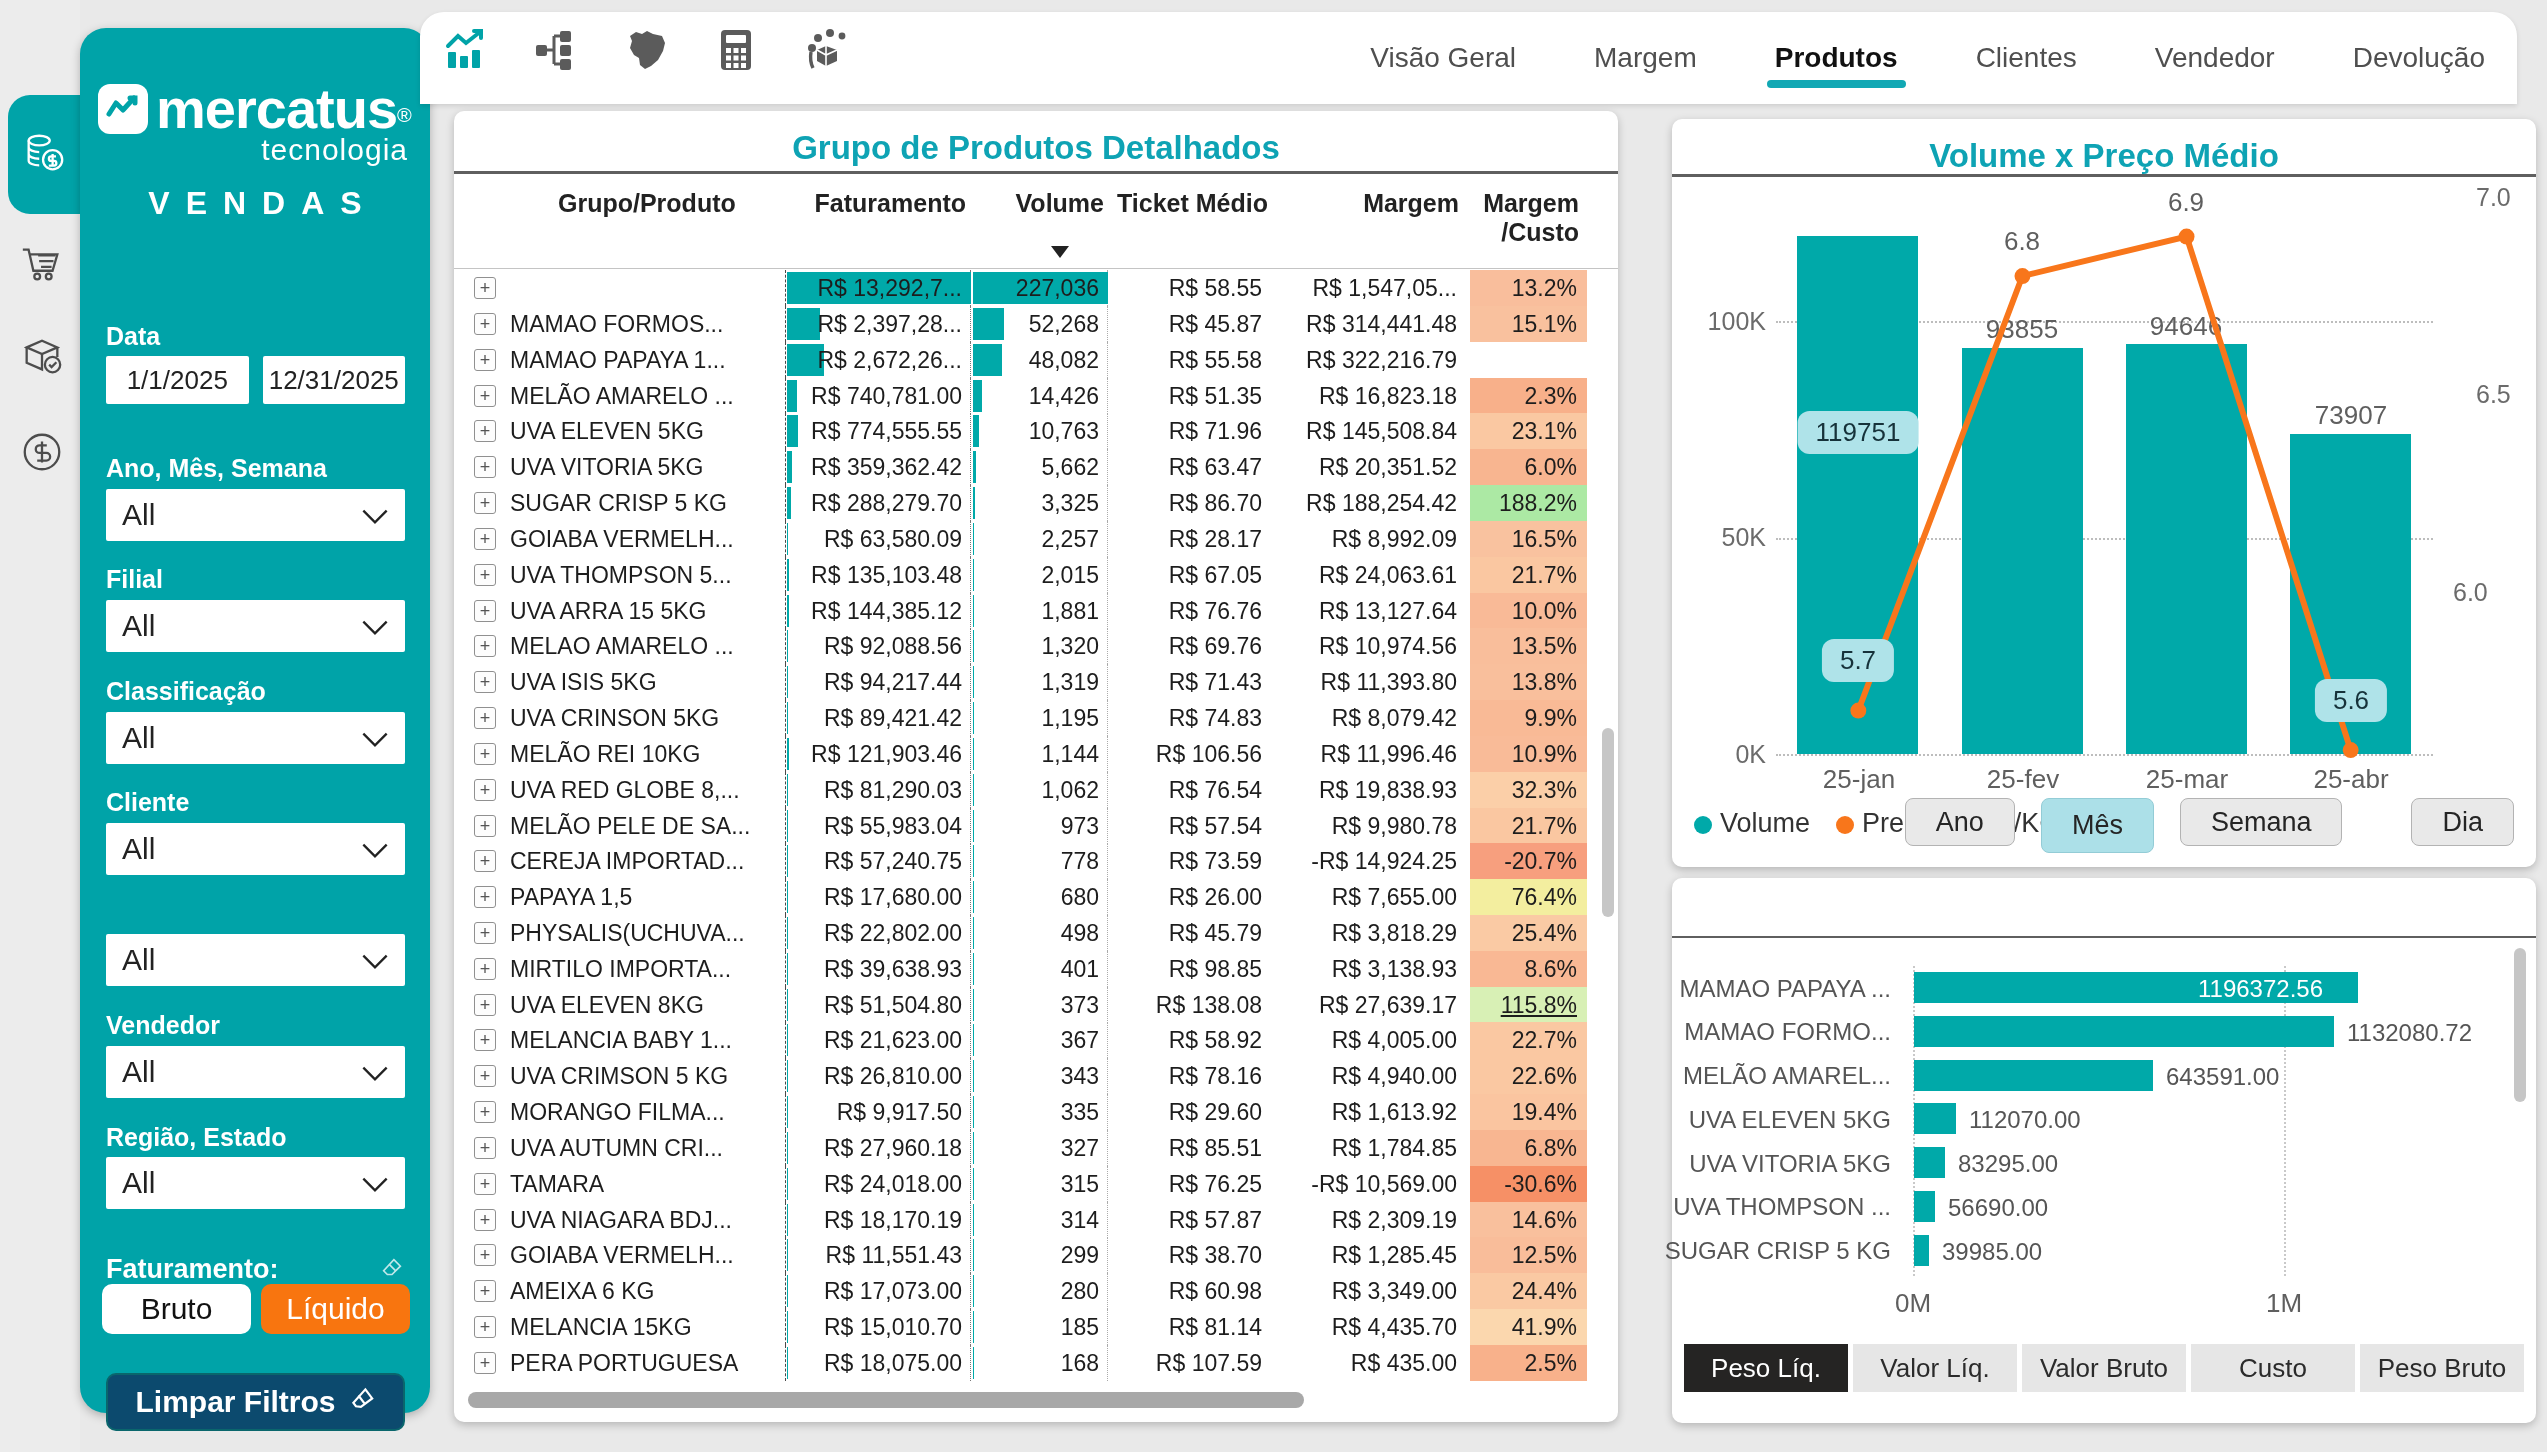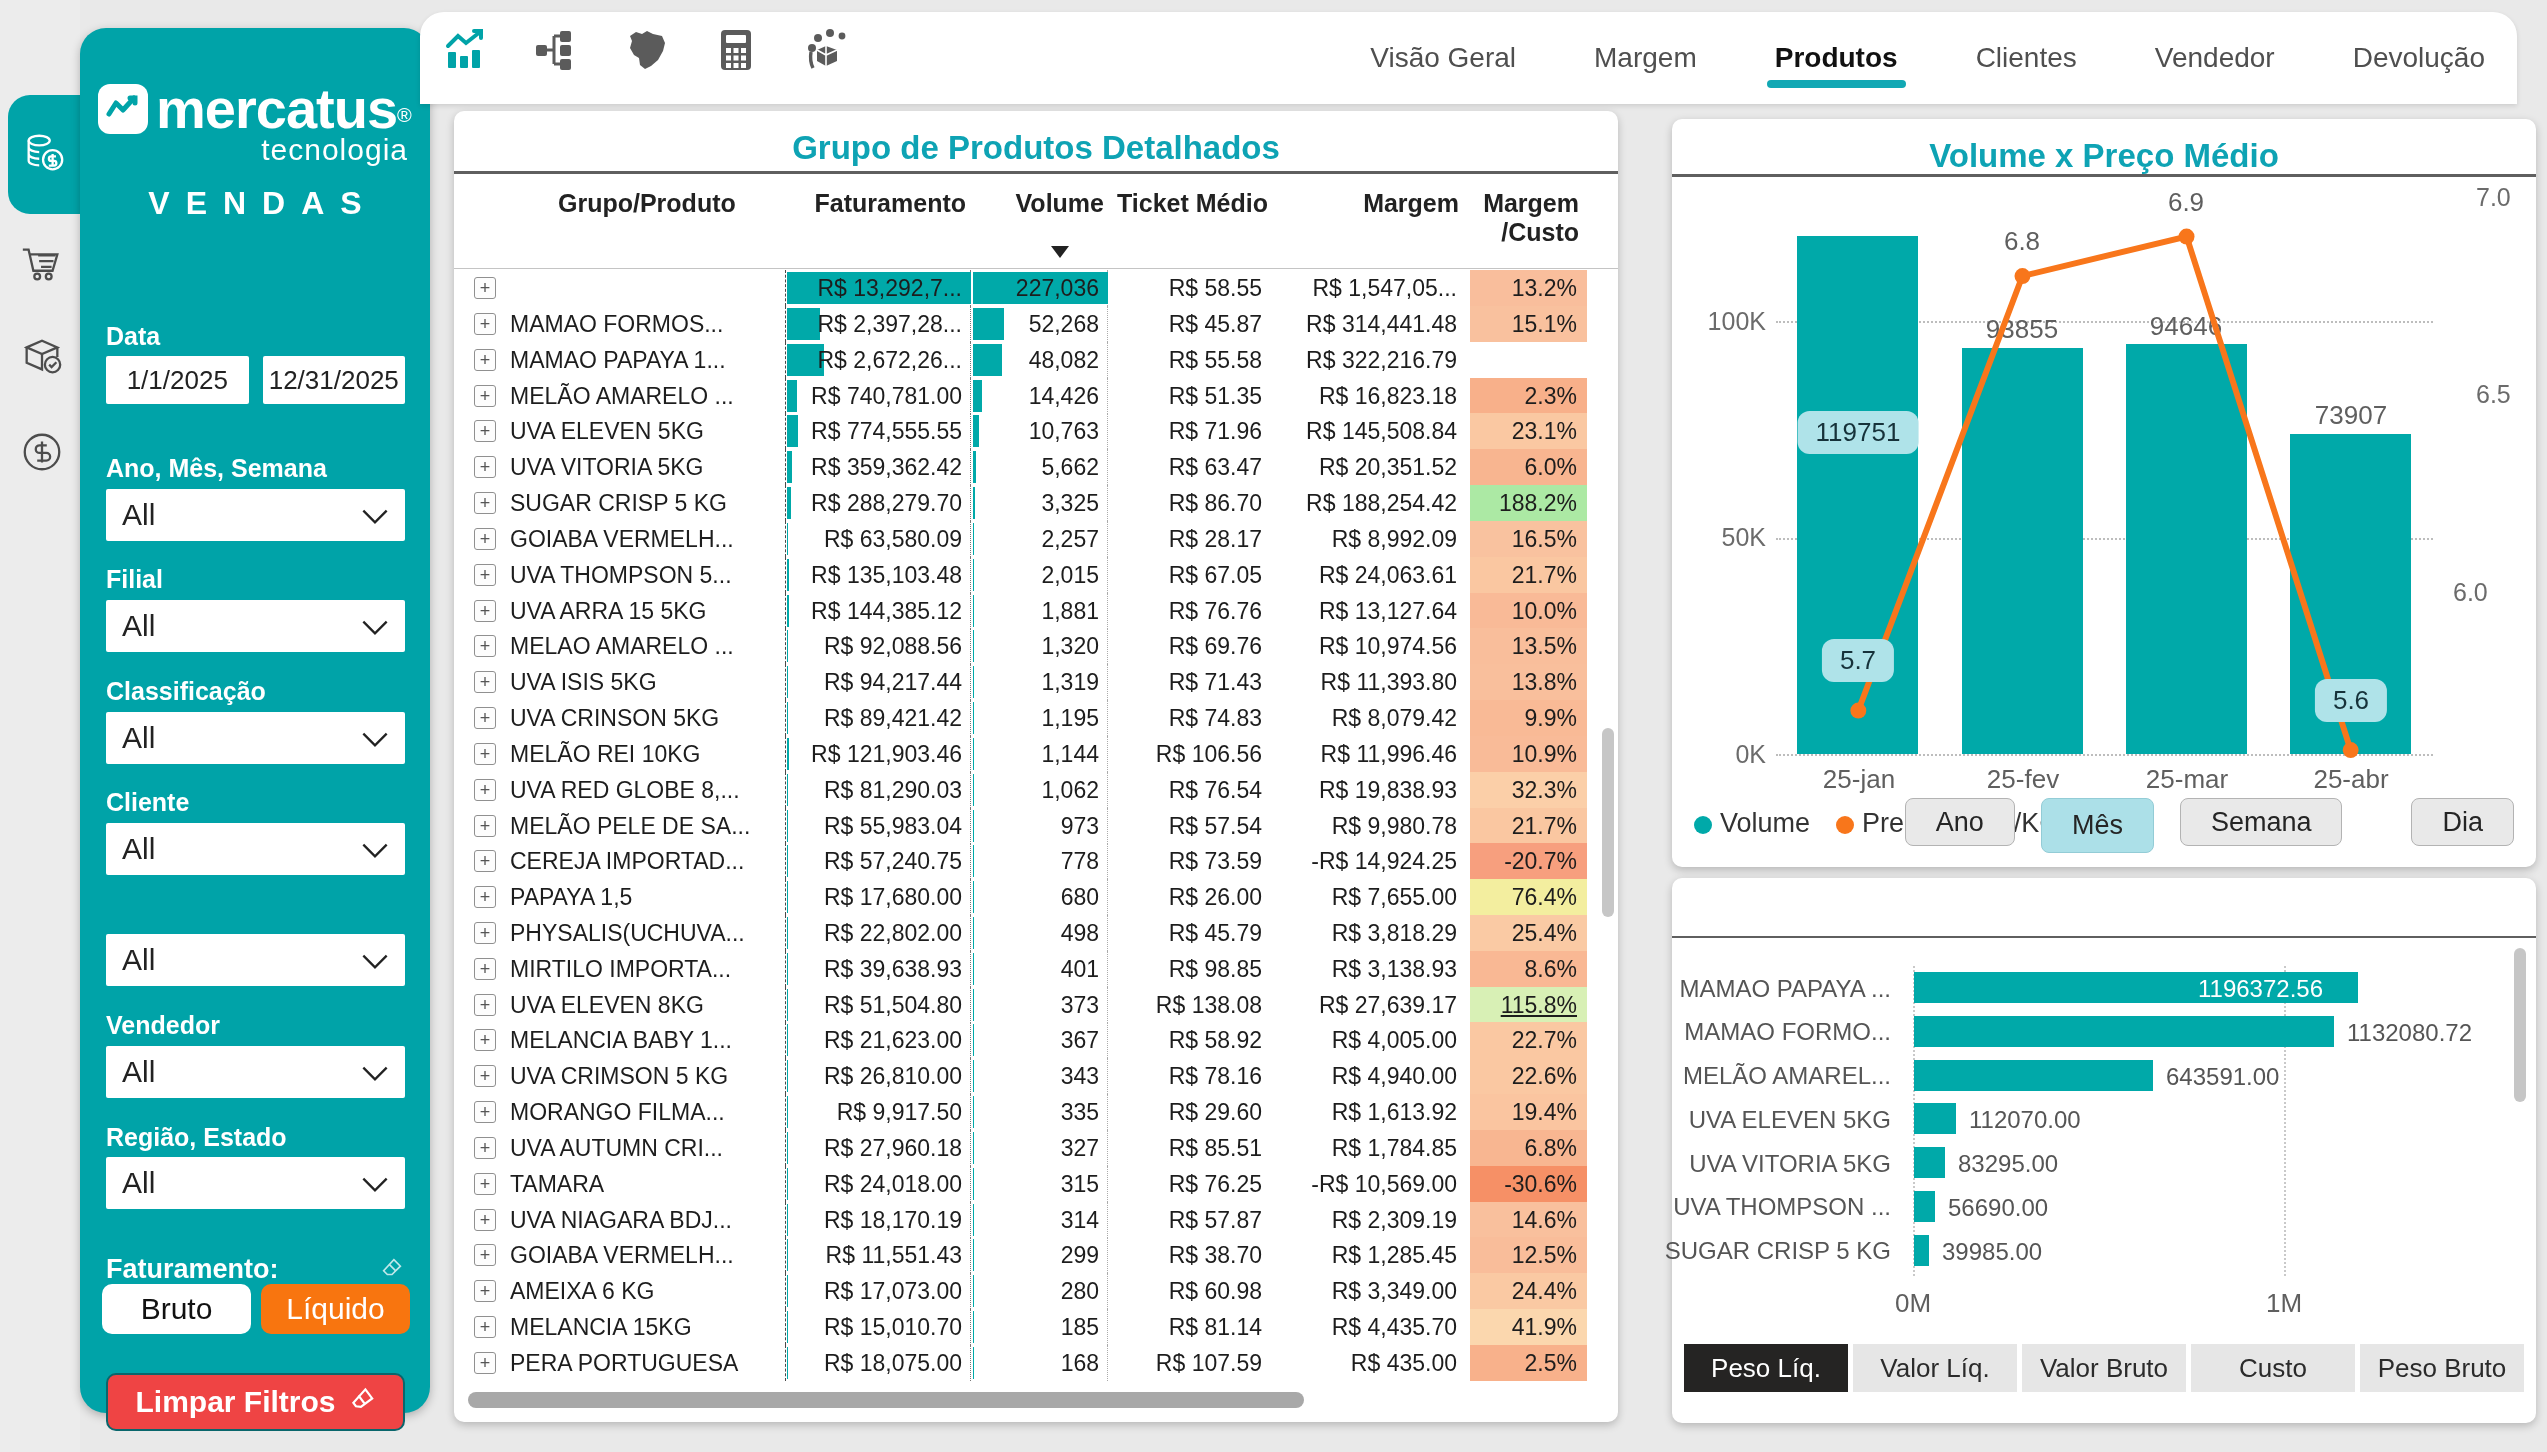--- a/index.html
+++ b/index.html
@@ -24,21 +24,21 @@
   .f-label { position:absolute; left:26px; font-size:25px; font-weight:bold; }
   .dates { position:absolute; left:26px; top:328px; width:299px; display:flex; gap:14px; }
   .date-box { flex:1; height:48px; background:#fff; color:#222; font-size:26px; display:flex; align-items:center; justify-content:center; border-radius:2px; }
   .dd { position:absolute; left:26px; width:299px; height:52px; background:#fff; border-radius:2px; color:#222; display:flex; align-items:center; justify-content:space-between; padding:0 16px; }
   .dd span { font-size:30px; }
   .fat-row { position:absolute; left:26px; top:1226px; width:299px; display:flex; justify-content:space-between; align-items:center; }
   .toggle-row { position:absolute; left:22px; top:1256px; width:308px; display:flex; gap:10px; }
   .tg { flex:1; height:50px; border-radius:10px; font-size:30px; display:flex; align-items:center; justify-content:center; }
   .tg.off { background:#fff; color:#111; }
   .tg.on { background:#F8750F; color:#fff; }
-  .clear-btn { position:absolute; left:26px; top:1345px; width:299px; height:58px; background:#ef4444; border:2px solid #0a666c; border-radius:10px; color:#fff; font-size:30px; font-weight:bold; display:flex; align-items:center; justify-content:center; gap:12px; }
+  .clear-btn { position:absolute; left:26px; top:1345px; width:299px; height:58px; background:#0c4a6e; border:2px solid #0a666c; border-radius:10px; color:#fff; font-size:30px; font-weight:bold; display:flex; align-items:center; justify-content:center; gap:12px; }
 
   
   .topbar { left:420px; top:12px; width:2097px; height:92px; background:#fff; border-radius:24px 24px 0 0; box-shadow:0 2px 5px rgba(0,0,0,.12); }
   .tool-icons { position:absolute; left:22px; top:14px; display:flex; gap:42px; align-items:center; }
   .tool-icons svg { width:48px; height:48px; }
   .tabs { position:absolute; right:30px; top:0; height:92px; display:flex; align-items:center; gap:74px; }
   .tab { font-size:28px; color:#4f4f4f; position:relative; padding:18px 2px; }
   .tab.active { color:#111; font-weight:bold; }
   .tab.active .underline { position:absolute; left:-6px; right:-6px; bottom:4px; height:8px; background:#12A8B4; border-radius:4px; }
 

